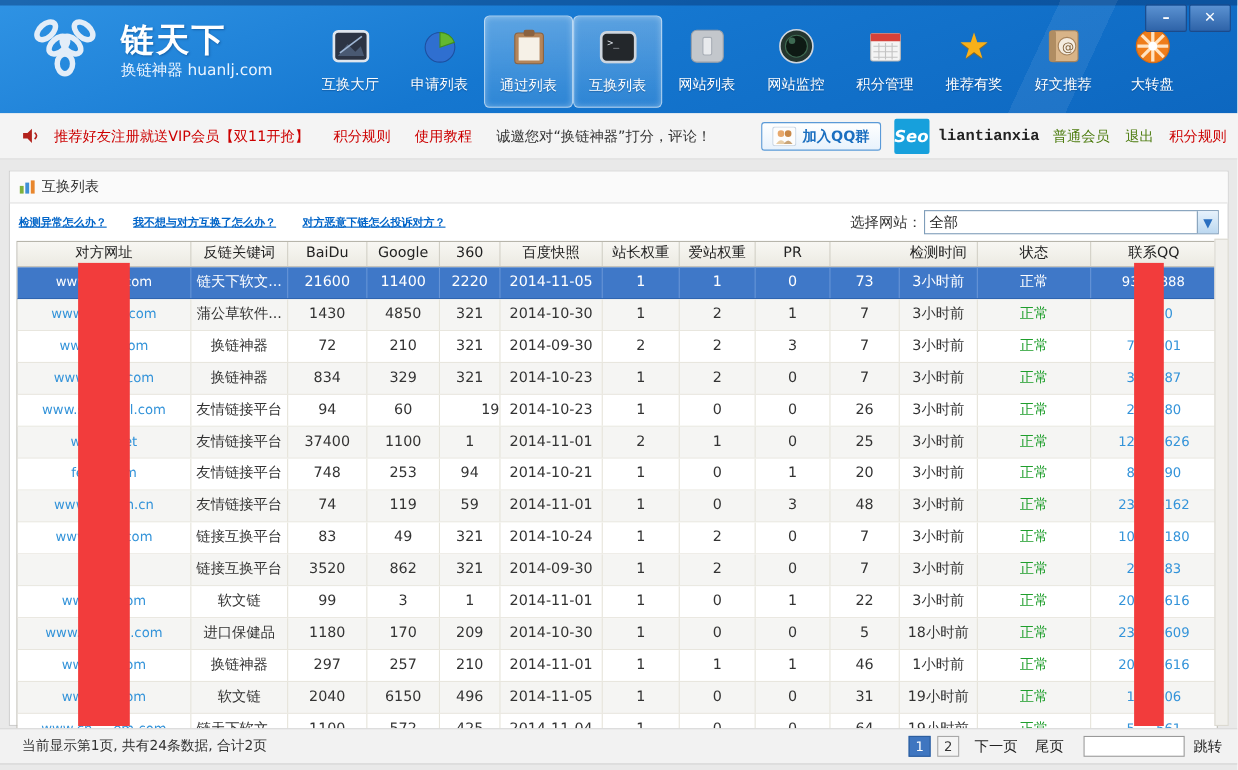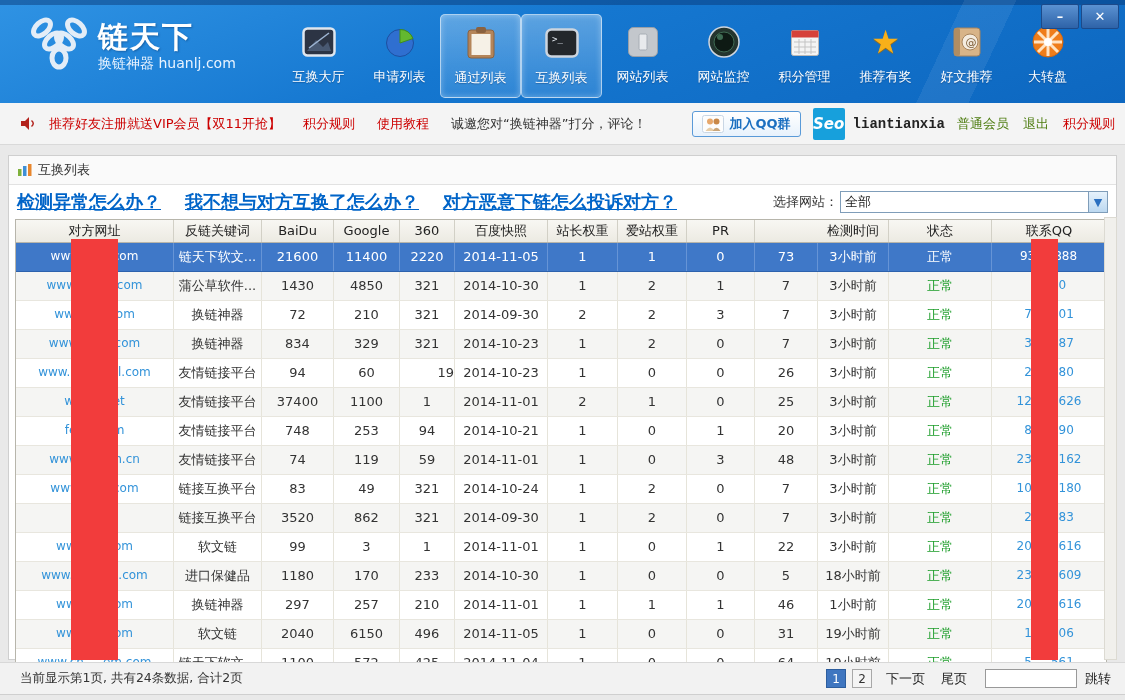--- a/index.html
+++ b/index.html
@@ -10,21 +10,21 @@
   .header{position:absolute;left:0;top:0;width:1125px;height:103px;
     background:linear-gradient(160deg,#2f93e4 0%,#1577d0 45%,#0d67c0 100%);}
   .header::before{content:"";position:absolute;left:0;top:0;width:100%;height:5px;
     background:rgba(6,52,110,.45);}
   .header::after{content:"";position:absolute;right:0;top:0;width:300px;height:100%;
     background:linear-gradient(115deg,transparent 40%,rgba(255,255,255,.07) 40%,rgba(255,255,255,.07) 55%,transparent 55%);}
   .winbtns{position:absolute;top:4px;right:6px;display:flex;gap:2px;z-index:30;}
   .winbtn{width:36px;height:23px;background:linear-gradient(#5b92d2,#2e63a8);
     border:1px solid #1c4a8a;border-radius:2px;color:#fff;font-size:13px;font-weight:bold;
     display:flex;align-items:center;justify-content:center;cursor:pointer;}
-  .logo{position:absolute;left:26px;top:16px;display:flex;align-items:center;gap:6px;z-index:5;}
+  .logo{position:absolute;left:26px;top:16px;display:flex;align-items:center;gap:18px;z-index:5;}
   .brand-text .name{font-size:30px;font-weight:bold;color:#ffffff;line-height:32px;
     text-shadow:1px 1px 2px rgba(0,40,90,.4);letter-spacing:2px;}
   .brand-text .sub{font-size:14px;color:#eaf4ff;margin-top:2px;}
   .nav{position:absolute;left:278px;top:14px;display:flex;z-index:5;}
   .nav-item{width:81px;height:84px;display:flex;flex-direction:column;align-items:center;
     justify-content:flex-start;padding-top:8px;box-sizing:border-box;border-radius:5px;cursor:pointer;}
   .nav-item .ic{height:40px;display:flex;align-items:center;justify-content:center;}
   .nav-item .lb{margin-top:6px;font-size:13px;color:#ffffff;text-shadow:0 1px 1px rgba(0,40,90,.4);white-space:nowrap;}
   .nav-item.hl{background:linear-gradient(rgba(226,243,255,.34),rgba(160,210,250,.18));
     border:1px solid rgba(255,255,255,.6);box-shadow:inset 0 0 6px rgba(255,255,255,.35);}
@@ -44,21 +44,21 @@
   .uname{font-family:"Liberation Mono","DejaVu Sans Mono",monospace;font-weight:bold;
     font-size:14px;color:#222;margin-right:12px;}
   .ntext{color:#4d7c0f;margin-right:14px;white-space:nowrap;}
   .fb{color:#cc0000;white-space:nowrap;cursor:pointer;}
   
   .panel{position:absolute;left:8px;top:155px;width:1109px;height:505px;background:#ffffff;
     border:1px solid #cfcfcf;box-sizing:border-box;}
   .panel-title{height:28px;background:#fafafa;border-bottom:1px solid #e2e2e2;
     display:flex;align-items:center;padding-left:8px;gap:5px;font-size:13px;color:#333;}
   .help-row{height:34px;display:flex;align-items:center;padding:0 8px;box-sizing:border-box;}
-  .help-row .hl-link{color:#0064c8;font-weight:bold;font-size:18px;text-decoration:underline;
+  .help-row .hl-link{color:#0064c8;font-weight:bold;font-size:10px;text-decoration:underline;
     margin-right:24px;white-space:nowrap;cursor:pointer;}
   .help-row .spacer{flex:1;}
   .filter-label{font-size:13px;color:#333;margin-right:2px;white-space:nowrap;}
   .select{width:268px;height:22px;border:1px solid #7f9db9;background:#fff;display:flex;
     align-items:center;box-sizing:border-box;cursor:pointer;}
   .select .val{flex:1;font-size:13px;color:#222;padding-left:4px;}
   .select .arrow{width:18px;height:20px;background:linear-gradient(#e6f2fc,#bcd8f0);
     border-left:1px solid #7f9db9;display:flex;align-items:center;justify-content:center;
     color:#2a6fc0;font-size:11px;}
   
@@ -473,21 +473,21 @@
           <div class="td num" style="width: 63px;">22</div>
           <div class="td num" style="width: 71px;">3小时前</div>
           <div class="td status" style="width: 103px;">正常</div>
           <div class="td qq" style="width: 114px;">20&nbsp;&nbsp;&nbsp;&nbsp;&nbsp;4616</div>
         </div>
         <div class="tr">
           <div class="td url" style="width: 158px;">www.ba&nbsp;&nbsp;&nbsp;&nbsp;&nbsp;ni.com</div>
           <div class="td kw" style="width: 88px;">进口保健品</div>
           <div class="td num" style="width: 72px;">1180</div>
           <div class="td num" style="width: 66px;">170</div>
-          <div class="td num" style="width: 55px;">233</div>
+          <div class="td num" style="width: 55px;">209</div>
           <div class="td num" style="width: 93px;">2014-10-30</div>
           <div class="td num" style="width: 70px;">1</div>
           <div class="td num" style="width: 69px;">0</div>
           <div class="td num" style="width: 68px;">0</div>
           <div class="td num" style="width: 63px;">5</div>
           <div class="td num" style="width: 71px;">18小时前</div>
           <div class="td status" style="width: 103px;">正常</div>
           <div class="td qq" style="width: 114px;">23&nbsp;&nbsp;&nbsp;&nbsp;&nbsp;9609</div>
         </div>
         <div class="tr">

